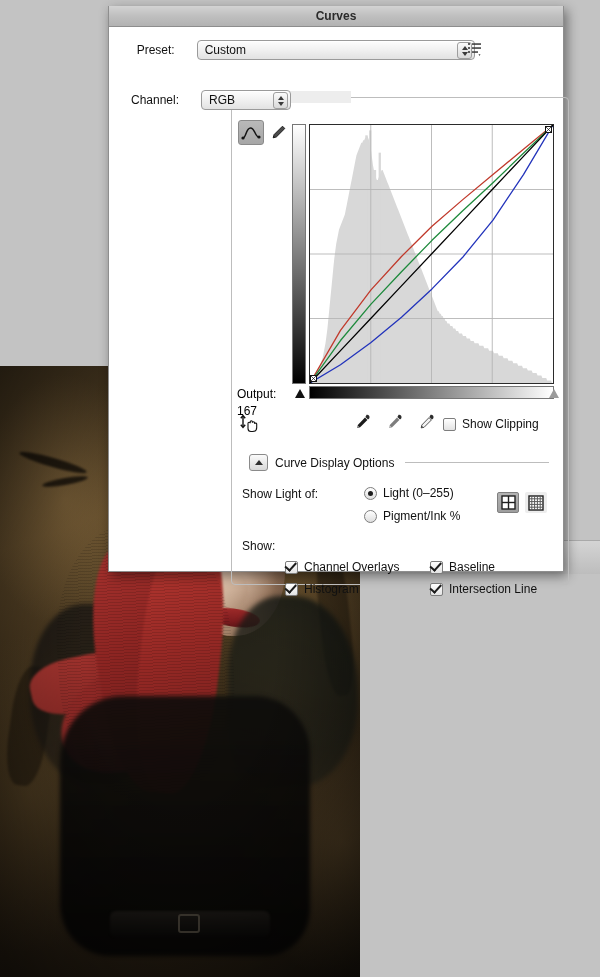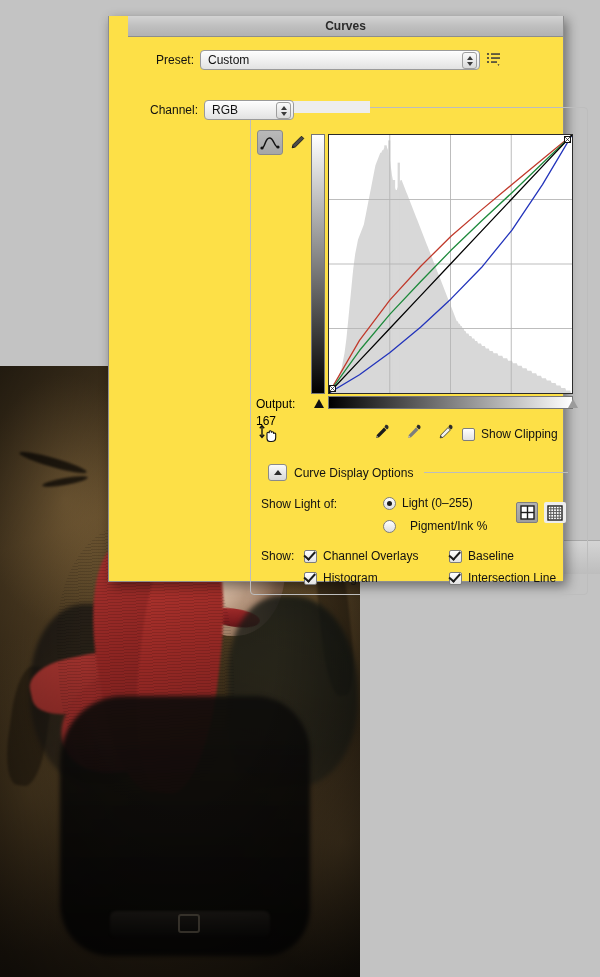--- a/index.html
+++ b/index.html
@@ -164,26 +164,26 @@
   #panel-remnant {
     position:absolute; left:360px; top:540px; width:240px; height:34px;
     background:linear-gradient(180deg,#d4d4d4,#bdbdbd);
     border-top:1px solid #a9a9a9;
   }
   #panel-remnant .seg { position:absolute; top:12px; height:14px; border:1px solid #9a9a9a;
     background:linear-gradient(180deg,#efefef,#d2d2d2); border-radius:2px; }
 
   
   #curves-dialog {
-    position:absolute; left:108px; top:16px; width:456px; height:566px;
-    background:#fde047;
+    position:absolute; left:108px; top:6px; width:456px; height:566px;
+    background:#ffffff;
     border:1px solid #8e8e8e;
     border-top:none;
     box-shadow:3px 4px 11px rgba(0,0,0,.45);
-    font-size:12px; color:#000;padding-left:19px;
+    font-size:12px; color:#000;
   }
   #titlebar {
     height:21px;
     background:linear-gradient(180deg,#d3d3d3 0%,#bfbfbf 50%,#b2b2b2 100%);
     border-bottom:1px solid #8d8d8d;
     display:flex; align-items:center; justify-content:center;
     font-size:12px; font-weight:bold; color:#2b2b2b;
   }
 
   .body-area { position:relative; height:545px; }
@@ -194,20 +194,21 @@
   #preset-row { position:absolute; left:14px; top:12px; width:352px; height:22px; }
   .lbl { font-size:12px; color:#111; }
   #preset-label { width:52px; text-align:right; margin-right:6px; }
   .combo {
     position:relative; height:20px;
     background:linear-gradient(180deg,#fdfdfd 0%,#f1f1f1 48%,#e2e2e2 100%);
     border:1px solid #9a9a9a; border-radius:4px;
     display:flex; align-items:center; padding-left:7px;
     font-size:12px; color:#111;
     box-shadow:0 1px 0 rgba(255,255,255,.85) inset;
+    margin-left:16px;
   }
   .combo .stepper {
     position:absolute; right:2px; top:1px; width:15px; height:17px;
     background:linear-gradient(180deg,#fbfbfb,#d9d9d9);
     border:1px solid #9e9e9e; border-radius:3px;
     display:flex; flex-direction:column; align-items:center; justify-content:center; gap:2px;
   }
   .tri-up { width:0;height:0;border-left:3.5px solid transparent;border-right:3.5px solid transparent;border-bottom:4px solid #3a3a3a;}
   .tri-dn { width:0;height:0;border-left:3.5px solid transparent;border-right:3.5px solid transparent;border-top:4px solid #3a3a3a;}
   #preset-combo { width:280px; }
@@ -300,31 +301,31 @@
   #cdo-toggle {
     width:19px; height:17px; border:1px solid #8a8a8a; border-radius:3px;
     background:linear-gradient(180deg,#fbfbfb,#d8d8d8);
     display:flex; align-items:center; justify-content:center;
   }
   #cdo-toggle .tri { width:0;height:0;border-left:4px solid transparent;border-right:4px solid transparent;border-bottom:5px solid #2e2e2e;}
   #cdo-rule { flex:1; height:1px; background:#bdbdbd; margin-left:4px; }
 
   #show-amount-label { position:absolute; left:133px; top:460px; }
   #radio-light  { position:absolute; left:255px; top:459px; display:flex; align-items:center; gap:6px; }
-  #radio-pigment{ position:absolute; left:255px; top:482px; display:flex; align-items:center; gap:14px;text-align:center; }
+  #radio-pigment{ position:absolute; left:255px; top:482px; display:flex; align-items:center; gap:6px;text-align:center; }
   #grid-buttons { position:absolute; left:388px; top:465px; display:flex; gap:6px; align-items:center; }
   .gridbtn {
     width:22px; height:21px; border:1px solid #7f7f7f; border-radius:2px;
     display:flex; align-items:center; justify-content:center;
   }
   .gridbtn.sel { background:linear-gradient(180deg,#b3b3b3,#9e9e9e); }
   .gridbtn.unsel { background:#ededed; border:none; }
 
   #show-label { position:absolute; left:133px; top:512px; }
-  .show-chk { position:absolute; display:flex; align-items:center; gap:6px; }
+  .show-chk { position:absolute; display:flex; align-items:center; gap:6px;margin-top:21px; }
   #chk-overlays { left:176px; top:512px; }
   #chk-histogram{ left:176px; top:534px; }
   #chk-baseline { left:321px; top:512px;text-align:center; }
   #chk-intersect{ left:321px; top:534px; }
 
   svg { display:block; }
 </style>
 </head>
 <body>
 

